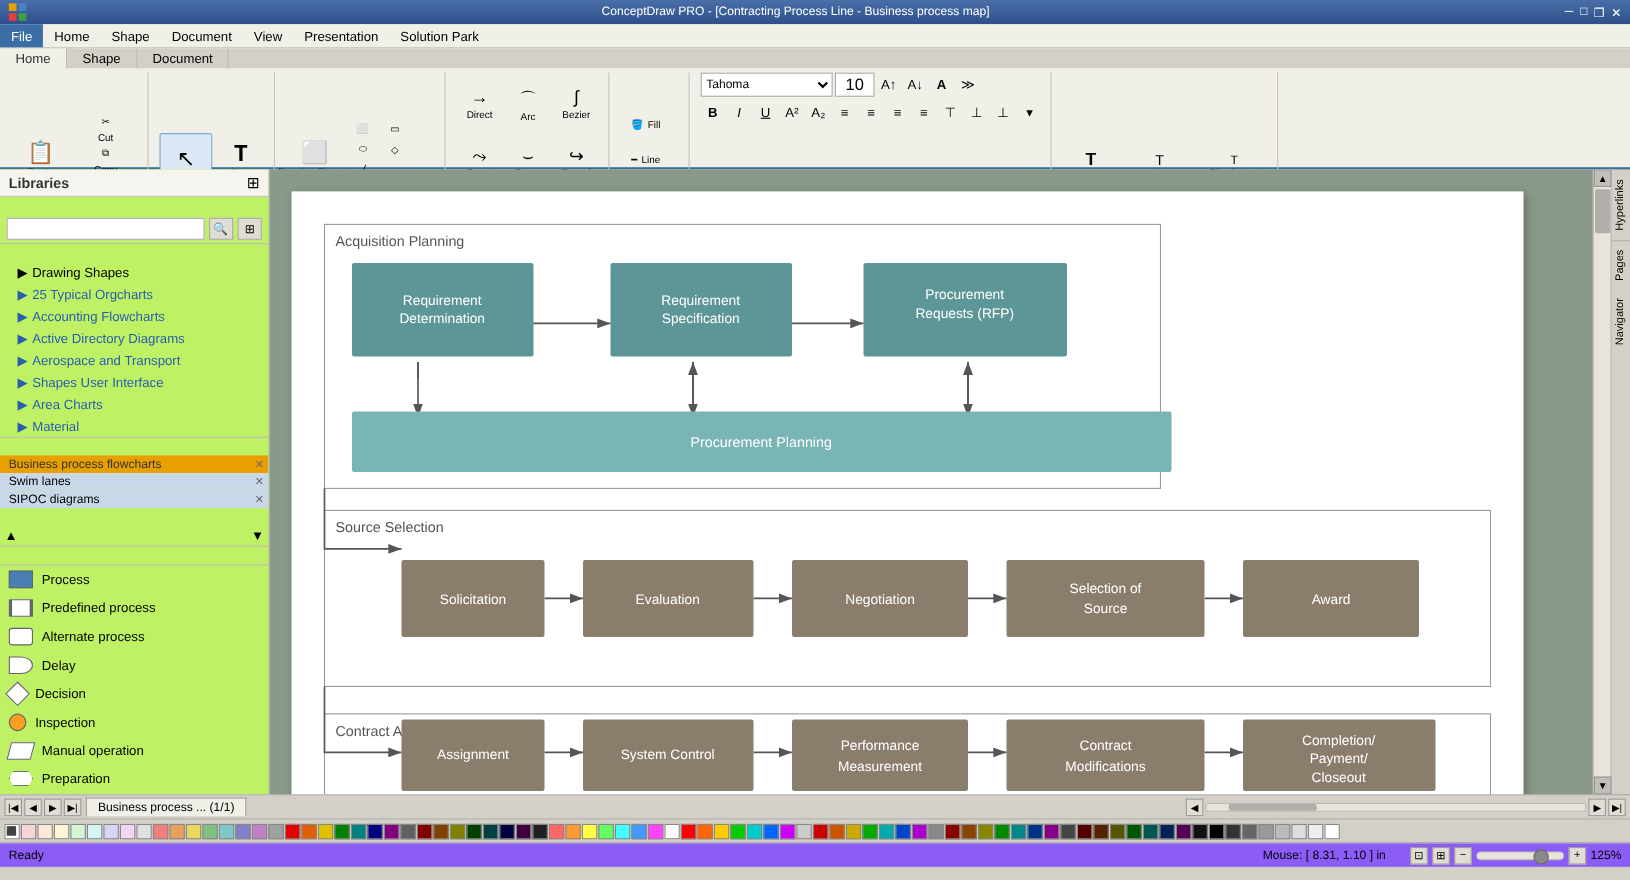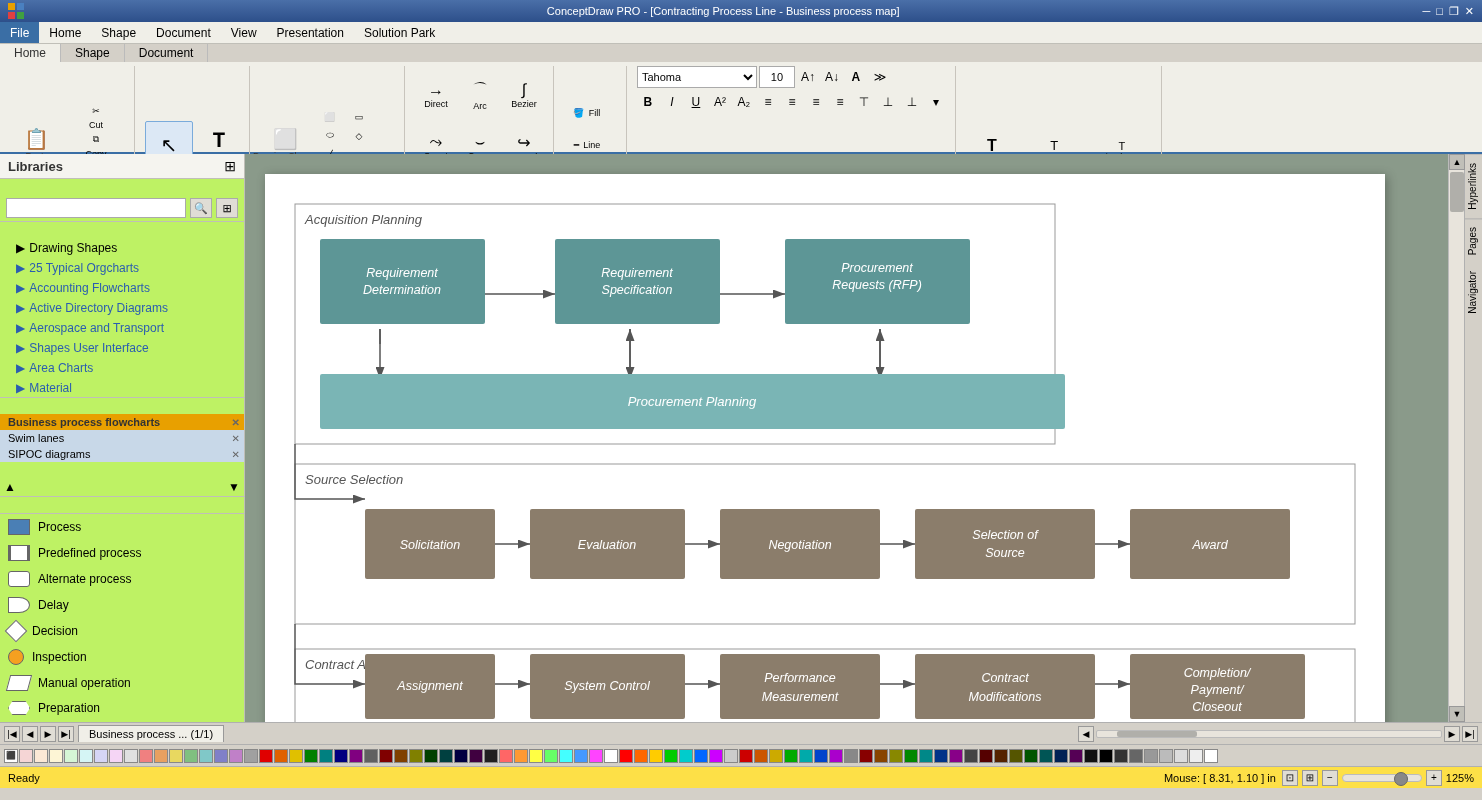--- a/index.html
+++ b/index.html
@@ -123,21 +123,21 @@
     .font-select {
       width: 120px;
       height: 22px;
       font-size: 11px;
       border: 1px solid #aaa;
       background: white;
     }
     .font-size-input {
       width: 36px;
       height: 22px;
-      font-size: 11px;
+      font-size: 15px;
       border: 1px solid #aaa;
       text-align: center;
     }
     .font-row { display: flex; gap: 2px; align-items: center; }
     .format-btn {
       width: 22px; height: 22px;
       border: 1px solid transparent;
       background: transparent;
       cursor: pointer;
       display: flex; align-items: center; justify-content: center;
@@ -218,21 +218,21 @@
 
     
     .active-lib-item {
       display: flex;
       align-items: center;
       justify-content: space-between;
       padding: 2px 4px 2px 8px;
       font-size: 11px;
       cursor: pointer;
     }
-    .active-lib-item.selected { background: #e8a000; color: #333; font-weight: bold; }
+    .active-lib-item.selected { background: #e8a000; color: #333; }
     .active-lib-item:not(.selected) { background: #c8d8e8; }
     .active-lib-item .close-x { font-size: 10px; color: #666; cursor: pointer; }
 
     
     .shape-items-section {
       border-top: 1px solid #c0bfb8;
       overflow-y: auto;
       flex: 1;
     }
     .shape-item {
@@ -262,21 +262,20 @@
       position: relative;
     }
     #canvas {
       position: absolute;
       top: 20px;
       left: 20px;
       width: 1160px;
       height: 620px;
       background: white;
       box-shadow: 2px 2px 10px rgba(0,0,0,0.3);
-      font-style: italic;
     }
 
     
     #diagram-svg {
       position: absolute;
       top: 0; left: 0;
       width: 100%; height: 100%;
       pointer-events: none;
     }
 
@@ -877,21 +876,21 @@
     <div class="palette-color" style="background: rgb(0, 0, 0); width: 14px; height: 14px; border: 1px solid rgb(136, 136, 136); cursor: pointer; flex-shrink: 0;"></div>
     <div class="palette-color" style="background: rgb(51, 51, 51); width: 14px; height: 14px; border: 1px solid rgb(136, 136, 136); cursor: pointer; flex-shrink: 0;"></div>
     <div class="palette-color" style="background: rgb(102, 102, 102); width: 14px; height: 14px; border: 1px solid rgb(136, 136, 136); cursor: pointer; flex-shrink: 0;"></div>
     <div class="palette-color" style="background: rgb(153, 153, 153); width: 14px; height: 14px; border: 1px solid rgb(136, 136, 136); cursor: pointer; flex-shrink: 0;"></div>
     <div class="palette-color" style="background: rgb(187, 187, 187); width: 14px; height: 14px; border: 1px solid rgb(136, 136, 136); cursor: pointer; flex-shrink: 0;"></div>
     <div class="palette-color" style="background: rgb(221, 221, 221); width: 14px; height: 14px; border: 1px solid rgb(136, 136, 136); cursor: pointer; flex-shrink: 0;"></div>
     <div class="palette-color" style="background: rgb(238, 238, 238); width: 14px; height: 14px; border: 1px solid rgb(136, 136, 136); cursor: pointer; flex-shrink: 0;"></div>
     <div class="palette-color" style="background: rgb(255, 255, 255); width: 14px; height: 14px; border: 1px solid rgb(136, 136, 136); cursor: pointer; flex-shrink: 0;"></div>
   </div>
 
-<div id="status-bar" style="height:22px;background:#fde047;border-top:1px solid #b0b0b0;display:flex;align-items:center;padding:0 8px;font-size:11px;gap:6px;">
+<div id="status-bar" style="height:22px;background:#8b5cf6;border-top:1px solid #b0b0b0;display:flex;align-items:center;padding:0 8px;font-size:11px;gap:22px;">
   <span>Ready</span>
   <span style="flex:1;"></span>
   <span>Mouse: [ 8.31, 1.10 ] in</span>
   <div style="display:flex;align-items:center;gap:4px;">
     <div style="width:16px;height:16px;border:1px solid #999;background:#e0ddd5;display:flex;align-items:center;justify-content:center;font-size:10px;cursor:pointer;">⊡</div>
     <div style="width:16px;height:16px;border:1px solid #999;background:#e0ddd5;display:flex;align-items:center;justify-content:center;font-size:10px;cursor:pointer;">⊞</div>
     <div style="width:16px;height:16px;border:1px solid #999;background:#e0ddd5;display:flex;align-items:center;justify-content:center;font-size:10px;cursor:pointer;">−</div>
     <div style="width:80px;height:8px;background:#e8e4dc;border:1px solid #bbb;border-radius:4px;position:relative;">
       <div style="width:14px;height:14px;background:#888;border:1px solid #666;border-radius:50%;position:absolute;top:-3px;left:65%;cursor:pointer;"></div>
     </div>

